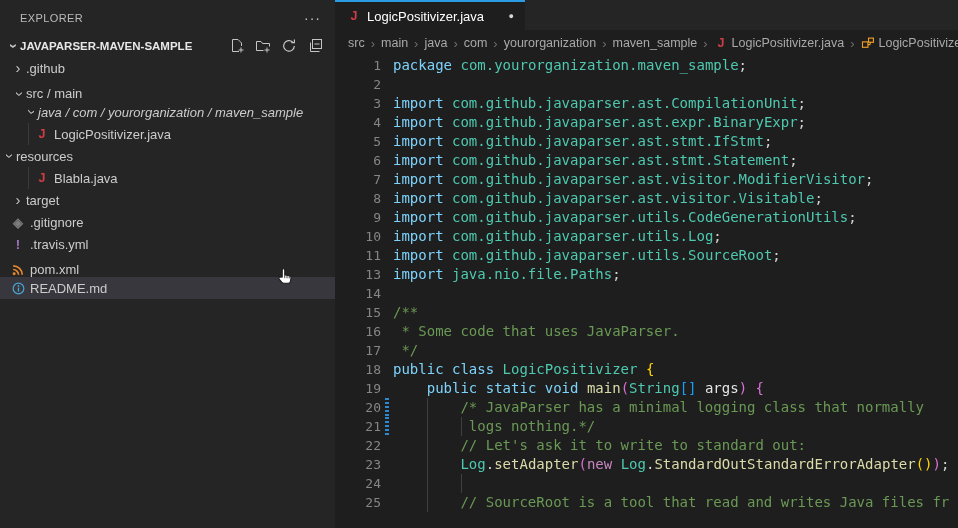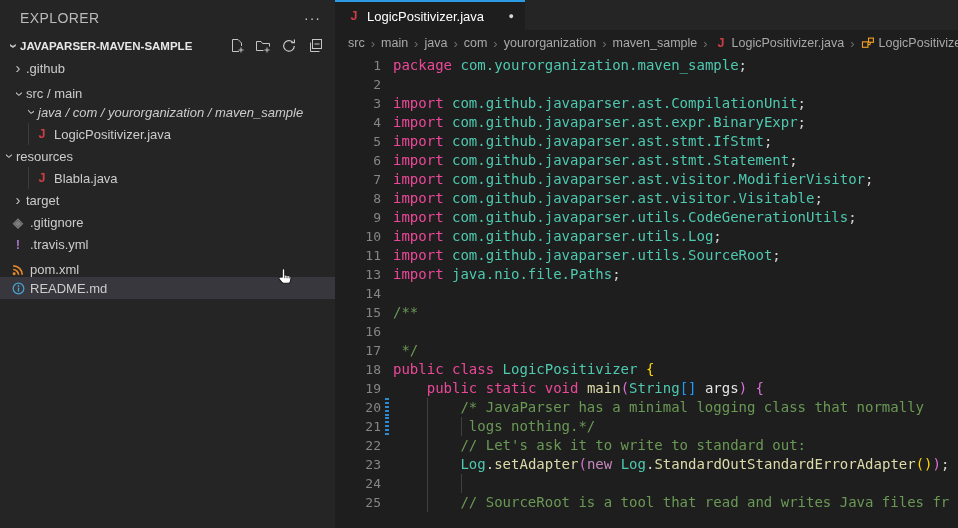--- a/index.html
+++ b/index.html
@@ -5,21 +5,21 @@
   * { margin:0; padding:0; box-sizing:border-box; }
   html,body { width:958px; height:528px; overflow:hidden; background:#1e1e1e;
               font-family:"Liberation Sans", sans-serif; }
   #stage { position:relative; width:958px; height:528px; }
 
   
   .sidebar { position:absolute; left:0; top:0; width:335px; height:528px;
              background:#252526; color:#cccccc; }
   .sb-titlebar { height:35px; display:flex; align-items:center;
                  padding:0 14px 0 20px; }
-  .sb-title { font-size:14px; letter-spacing:.4px; color:#bbbbbb; flex:1; }
+  .sb-title { font-size:11px; letter-spacing:.4px; color:#bbbbbb; flex:1; }
   .sb-menu { color:#c5c5c5; font-size:14px; letter-spacing:1px; cursor:pointer; }
   .sb-project { height:22px; display:flex; align-items:center; padding-left:4px;
                 font-size:11.5px; font-weight:bold; color:#e7e7e7; }
   .sb-project .label { flex:0 1 auto; white-space:nowrap; }
   .sb-actions { display:flex; gap:6px; margin-left:auto; padding-right:10px; }
   .sb-actions .act { width:20px; height:20px; display:flex; align-items:center;
                      justify-content:center; border-radius:3px; cursor:pointer; }
   .tree { position:relative; }
   .tree-row { position:relative; height:22px; display:flex; align-items:center;
               font-size:13px; color:#cccccc; white-space:nowrap; cursor:pointer; }
@@ -63,21 +63,21 @@
   .ltxt { padding-left:12px; }
   .iguide { position:absolute; top:0; width:1px; height:19px; background:#404040; }
   .modmark { position:absolute; left:50px; top:0; width:4px; height:19px;
              background:repeating-linear-gradient(to bottom,#2a8ad4 0 2px,transparent 2px 4px); }
   
   .tok-k{color:#569cd6}.tok-t{color:#4ec9b0}.tok-d{color:#d4d4d4}
   .tok-c{color:#6a9955}.tok-f{color:#dcdcaa}.tok-v{color:#9cdcfe}
   .tok-m{color:#c586c0}.tok-b1{color:#ffd700}.tok-b2{color:#da70d6}
   .tok-b3{color:#179fff}
 </style>
-<style>.tok-k{color:#ec4899}.tok-t{color:#4ec9b0}.tok-d{color:#d4d4d4}.tok-c{color:#6a9955}.tok-f{color:#dcdcaa}.tok-v{color:#e5e5e5}.tok-m{color:#c586c0}.tok-b1{color:#ffd700}.tok-b2{color:#da70d6}.tok-b3{color:#179fff}</style></head>
+<style>.tok-k{color:#7dd3fc}.tok-t{color:#4ec9b0}.tok-d{color:#d4d4d4}.tok-c{color:#6a9955}.tok-f{color:#dcdcaa}.tok-v{color:#e5e5e5}.tok-m{color:#c586c0}.tok-b1{color:#ffd700}.tok-b2{color:#da70d6}.tok-b3{color:#179fff}</style></head>
 <body>
 
 <div id="stage">
 
   <div class="sidebar">
     <div class="sb-titlebar">
       <span class="sb-title">EXPLORER</span>
       <span class="sb-menu">···</span>
     </div>
     <div class="sb-project">
@@ -232,21 +232,21 @@
         <div class="cline"><span class="ln">5</span><span class="ltxt"><span class="tok-k">import</span><span class="tok-d"> </span><span class="tok-t">com.github.javaparser.ast.stmt.IfStmt</span><span class="tok-d">;</span></span></div>
         <div class="cline"><span class="ln">6</span><span class="ltxt"><span class="tok-k">import</span><span class="tok-d"> </span><span class="tok-t">com.github.javaparser.ast.stmt.Statement</span><span class="tok-d">;</span></span></div>
         <div class="cline"><span class="ln">7</span><span class="ltxt"><span class="tok-k">import</span><span class="tok-d"> </span><span class="tok-t">com.github.javaparser.ast.visitor.ModifierVisitor</span><span class="tok-d">;</span></span></div>
         <div class="cline"><span class="ln">8</span><span class="ltxt"><span class="tok-k">import</span><span class="tok-d"> </span><span class="tok-t">com.github.javaparser.ast.visitor.Visitable</span><span class="tok-d">;</span></span></div>
         <div class="cline"><span class="ln">9</span><span class="ltxt"><span class="tok-k">import</span><span class="tok-d"> </span><span class="tok-t">com.github.javaparser.utils.CodeGenerationUtils</span><span class="tok-d">;</span></span></div>
         <div class="cline"><span class="ln">10</span><span class="ltxt"><span class="tok-k">import</span><span class="tok-d"> </span><span class="tok-t">com.github.javaparser.utils.Log</span><span class="tok-d">;</span></span></div>
         <div class="cline"><span class="ln">11</span><span class="ltxt"><span class="tok-k">import</span><span class="tok-d"> </span><span class="tok-t">com.github.javaparser.utils.SourceRoot</span><span class="tok-d">;</span></span></div>
         <div class="cline"><span class="ln">13</span><span class="ltxt"><span class="tok-k">import</span><span class="tok-d"> </span><span class="tok-t">java.nio.file.Paths</span><span class="tok-d">;</span></span></div>
         <div class="cline"><span class="ln">14</span><span class="ltxt"></span></div>
         <div class="cline"><span class="ln">15</span><span class="ltxt"><span class="tok-c">/**</span></span></div>
-        <div class="cline"><span class="ln">16</span></div>
+        <div class="cline"><span class="ln">16</span><span class="ltxt"><span class="tok-c"> * Some code that uses JavaParser.</span></span></div>
         <div class="cline"><span class="ln">17</span><span class="ltxt"><span class="tok-c"> */</span></span></div>
         <div class="cline"><span class="ln">18</span><span class="ltxt"><span class="tok-k">public</span><span class="tok-d"> </span><span class="tok-k">class</span><span class="tok-d"> </span><span class="tok-t">LogicPositivizer</span><span class="tok-d"> </span><span class="tok-b1">{</span></span></div>
         <div class="cline"><span class="ln">19</span><span class="ltxt"><span class="tok-d">    </span><span class="tok-k">public</span><span class="tok-d"> </span><span class="tok-k">static</span><span class="tok-d"> </span><span class="tok-k">void</span><span class="tok-d"> </span><span class="tok-f">main</span><span class="tok-b2">(</span><span class="tok-t">String</span><span class="tok-b3">[]</span><span class="tok-d"> </span><span class="tok-v">args</span><span class="tok-b2">)</span><span class="tok-d"> </span><span class="tok-b2">{</span></span></div>
         <div class="cline"><span class="ln">20</span><span class="modmark"></span><span class="iguide" style="left: 91.76px;"></span><span class="ltxt"><span class="tok-d">        </span><span class="tok-c">/* JavaParser has a minimal logging class that normally</span></span></div>
         <div class="cline"><span class="ln">21</span><span class="modmark"></span><span class="iguide" style="left: 91.76px;"></span><span class="iguide" style="left: 125.52px;"></span><span class="ltxt"><span class="tok-d">         </span><span class="tok-c">logs nothing.*/</span></span></div>
         <div class="cline"><span class="ln">22</span><span class="iguide" style="left: 91.76px;"></span><span class="ltxt"><span class="tok-d">        </span><span class="tok-c">// Let's ask it to write to standard out:</span></span></div>
         <div class="cline"><span class="ln">23</span><span class="iguide" style="left: 91.76px;"></span><span class="ltxt"><span class="tok-d">        </span><span class="tok-t">Log</span><span class="tok-d">.</span><span class="tok-f">setAdapter</span><span class="tok-b2">(</span><span class="tok-m">new</span><span class="tok-d"> </span><span class="tok-t">Log</span><span class="tok-d">.</span><span class="tok-f">StandardOutStandardErrorAdapter</span><span class="tok-b1">()</span><span class="tok-b2">)</span><span class="tok-d">;</span></span></div>
         <div class="cline"><span class="ln">24</span><span class="iguide" style="left: 91.76px;"></span><span class="iguide" style="left: 125.52px;"></span><span class="ltxt"></span></div>
         <div class="cline"><span class="ln">25</span><span class="iguide" style="left: 91.76px;"></span><span class="ltxt"><span class="tok-d">        </span><span class="tok-c">// SourceRoot is a tool that read and writes Java files fr</span></span></div>
       </div>

